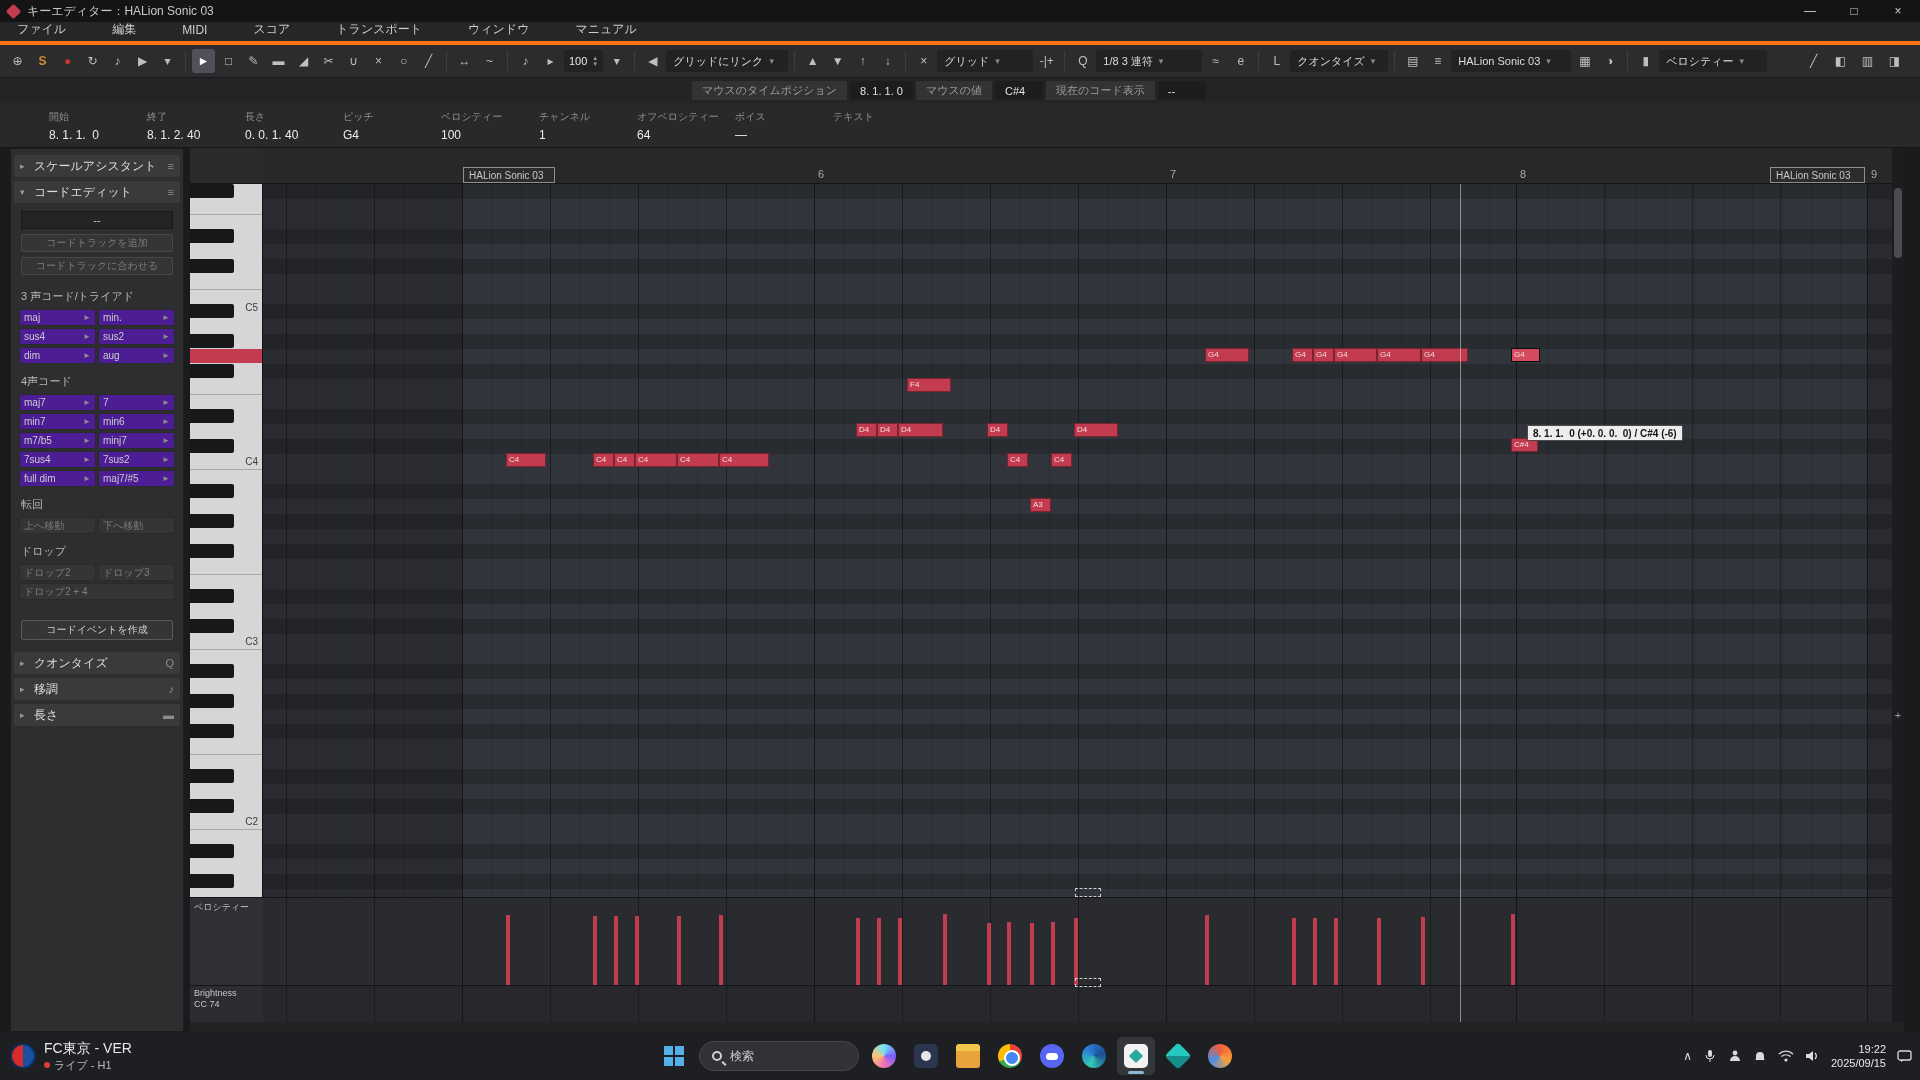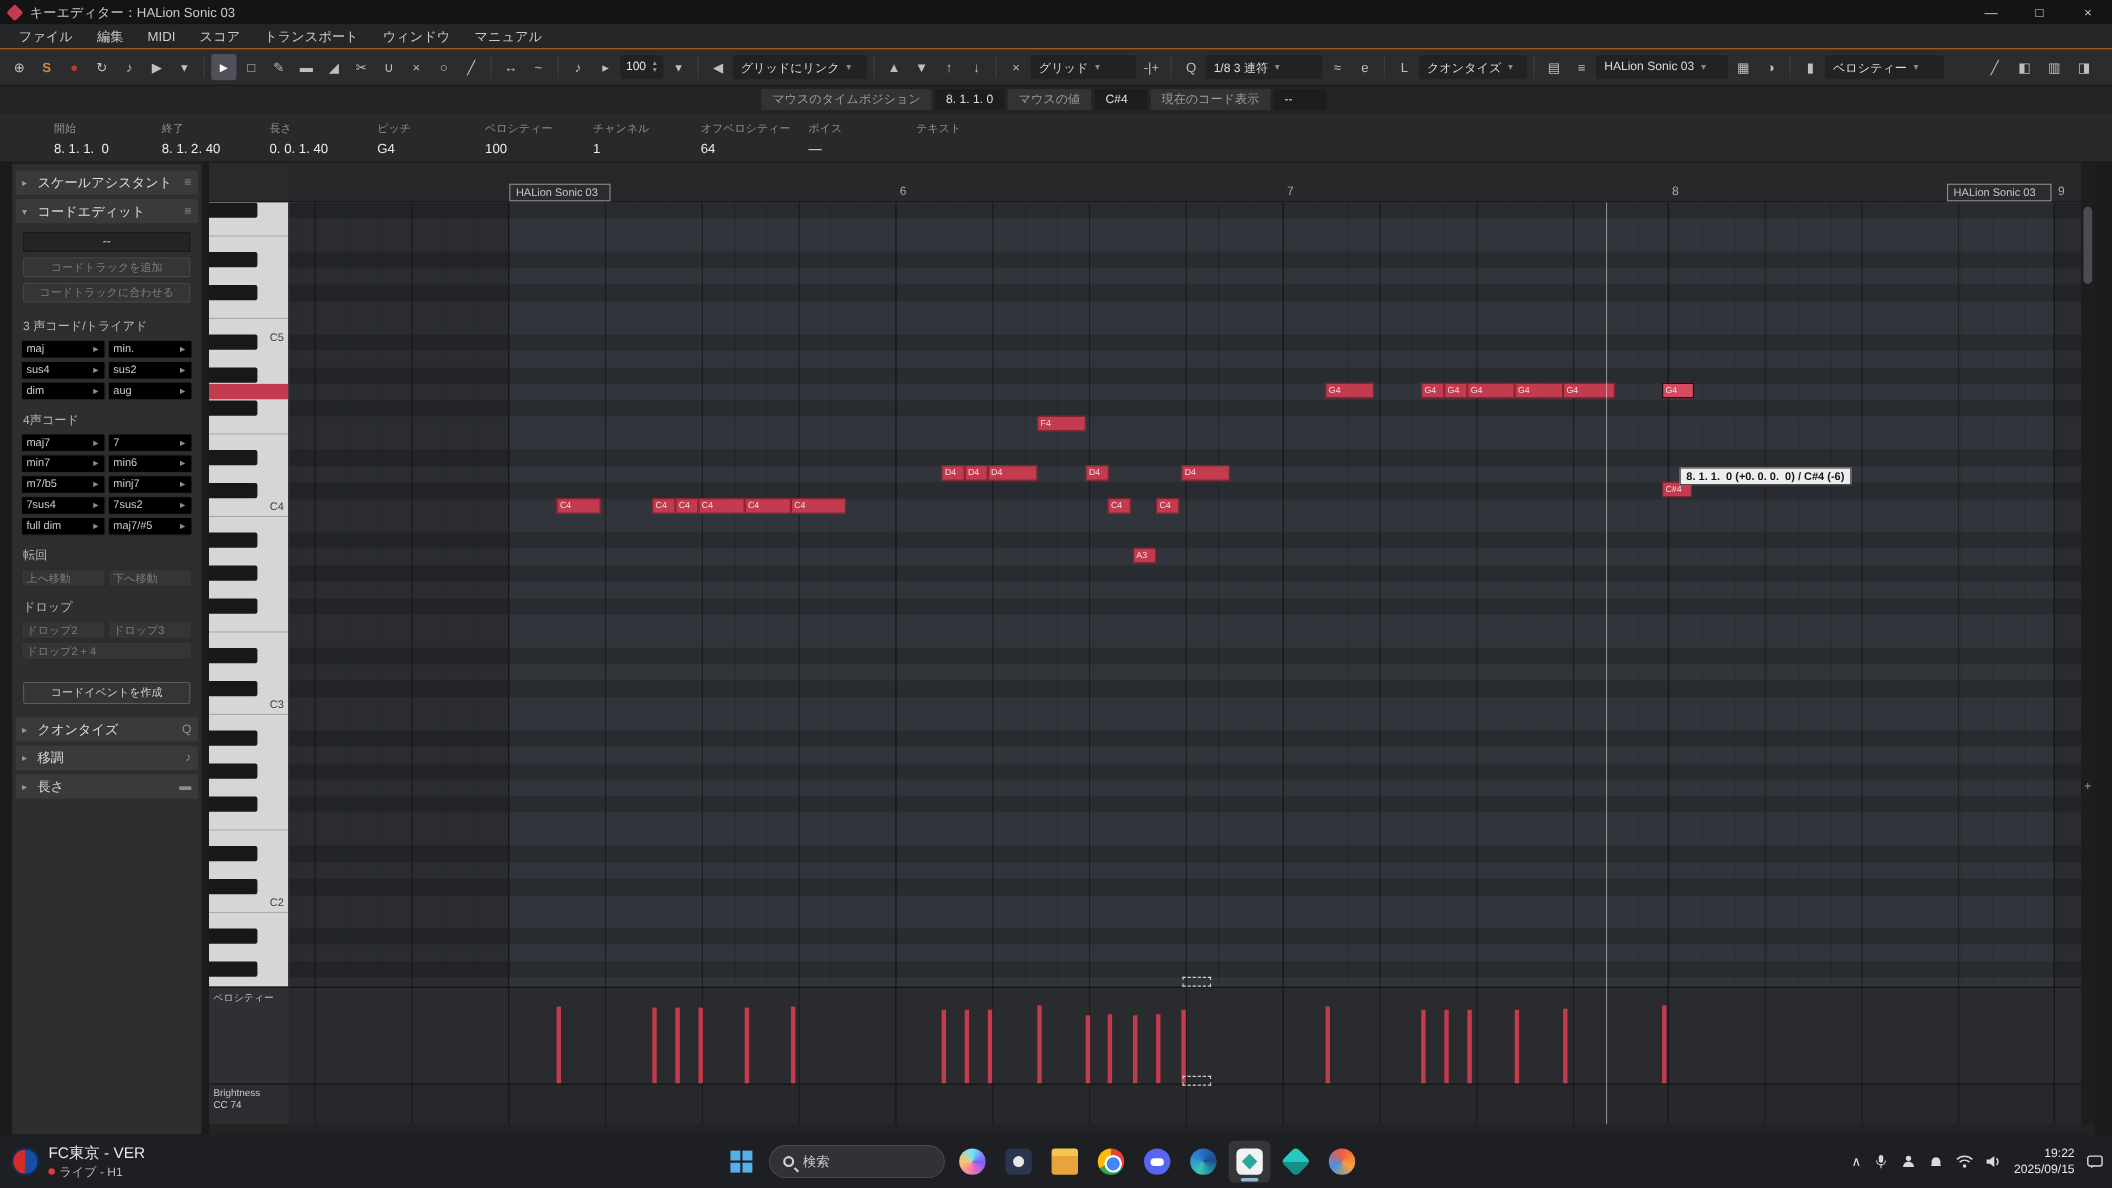--- a/index.html
+++ b/index.html
@@ -6,21 +6,21 @@
     font-family:"Liberation Sans","DejaVu Sans",sans-serif;-webkit-font-smoothing:antialiased;}
   *{box-sizing:border-box;user-select:none;}
 
   
   #titlebar{position:absolute;top:0;left:0;width:1920px;height:22px;background:#141415;display:flex;align-items:center;color:#c8c8c8;font-size:12px;}
   #appicon{width:11px;height:11px;background:#c23b4e;transform:rotate(45deg);margin:0 8px 0 8px;border-radius:2px;}
   #wincontrols{margin-left:auto;display:flex;height:22px;}
   .winbtn{width:44px;height:22px;display:flex;align-items:center;justify-content:center;color:#cfcfcf;font-size:12px;}
 
   
-  #menubar{position:absolute;top:22px;left:0;width:1920px;height:23px;background:#262628;display:flex;align-items:center;padding-left:6px;border-bottom:1px solid #f97316;}
+  #menubar{position:absolute;top:22px;left:0;width:1920px;height:23px;background:#262628;display:flex;align-items:flex-end;padding-left:6px;border-bottom:4px solid #f97316;gap:24px;}
   .menuitem{color:#cccccc;font-size:12px;padding:0 11px;height:23px;display:flex;align-items:center;}
 
   
   #toolbar{position:absolute;top:45px;left:0;width:1920px;height:33px;background:#2c2c2e;border-bottom:1px solid #18181a;display:flex;align-items:center;padding:0 6px;gap:2px;}
   .tbtn{min-width:23px;height:24px;display:flex;align-items:center;justify-content:center;color:#bfbfbf;font-size:12px;border-radius:3px;padding:0 2px;}
   .tbtn.active{background:#50505a;color:#fff;}
   .tbtn.amber{color:#d08a32;font-weight:bold;}
   .tbtn.red{color:#c0392b;}
   .tsep{width:1px;height:20px;background:#3f3f42;margin:0 4px;flex:none;}
   .tdrop{height:22px;background:#222224;border-radius:3px;display:flex;align-items:center;gap:6px;padding:0 7px;color:#dcdcdc;font-size:11px;}
@@ -47,21 +47,21 @@
   .phead:first-child{margin-top:6px;}
   .phead .arr{color:#999;font-size:9px;width:8px;}
   .phead .hicon{margin-left:auto;color:#8d8d8d;font-size:11px;}
   .curchord{height:18px;background:#242426;border:1px solid #1a1a1b;margin:8px 10px 0 10px;display:flex;align-items:center;justify-content:center;color:#cfcfcf;font-size:11px;}
   .pbtn{height:18px;background:#353537;border:1px solid #48484a;border-radius:2px;margin:5px 10px 0 10px;display:flex;align-items:center;justify-content:center;color:#7d7d7e;font-size:10px;}
   .pbtn.en{color:#cfcfcf;border-color:#5a5a5c;height:20px;margin-top:20px;}
   .plab{color:#b9b9ba;font-size:11px;margin:10px 0 0 10px;}
   .plab.first{margin-top:14px;}
   .cgrid{display:flex;flex-direction:column;gap:2px;margin:5px 8px 0 8px;}
   .crow{display:flex;gap:2px;}
-  .cbtn{flex:1;height:17px;background:#000000;border:1px solid #2a2a2c;border-radius:2px;display:flex;align-items:center;color:#cccccc;font-size:10px;padding:0 4px;}
+  .cbtn{flex:1;height:17px;background:#4c1d95;border:1px solid #2a2a2c;border-radius:2px;display:flex;align-items:center;color:#cccccc;font-size:10px;padding:0 4px;}
   .cbtn .play{margin-left:auto;color:#8d8d8d;font-size:8px;}
   .cbtn.dis{color:#7d7d7e;background:#353537;}
   .half{width:50%;}
 
   
   #editor{position:absolute;left:190px;top:148px;width:1714px;height:884px;background:#232325;}
   #corner{position:absolute;left:0;top:0;width:73px;height:36px;background:#2a2a2c;border-bottom:1px solid #161617;}
   #ruler{position:absolute;left:73px;top:0;width:1629px;height:36px;background:#28282a;border-bottom:1px solid #161617;}
   .mnum{position:absolute;bottom:3px;color:#a8a8a8;font-size:11px;}
   .plabel{position:absolute;top:19px;height:16px;border:1px solid #8f8f8f;background:#2c2c2e;color:#c8c8c8;font-size:10px;display:flex;align-items:center;padding:0 5px;z-index:6;}
@@ -476,21 +476,21 @@
       <div class="shade" style="left: 1604px; width: 25px;"></div>
       <div class="note" style="left: 243px; top: 269px; width: 40px;">C4</div>
       <div class="note" style="left: 330px; top: 269px; width: 21px;">C4</div>
       <div class="note" style="left: 351px; top: 269px; width: 21px;">C4</div>
       <div class="note" style="left: 372px; top: 269px; width: 42px;">C4</div>
       <div class="note" style="left: 414px; top: 269px; width: 42px;">C4</div>
       <div class="note" style="left: 456px; top: 269px; width: 50px;">C4</div>
       <div class="note" style="left: 593px; top: 239px; width: 21px;">D4</div>
       <div class="note" style="left: 614px; top: 239px; width: 21px;">D4</div>
       <div class="note" style="left: 635px; top: 239px; width: 45px;">D4</div>
-      <div class="note" style="left: 680px; top: 194px; width: 44px;">F4</div>
+      <div class="note" style="left: 644px; top: 194px; width: 44px;">F4</div>
       <div class="note" style="left: 724px; top: 239px; width: 21px;">D4</div>
       <div class="note" style="left: 744px; top: 269px; width: 21px;">C4</div>
       <div class="note" style="left: 767px; top: 314px; width: 21px;">A3</div>
       <div class="note" style="left: 788px; top: 269px; width: 21px;">C4</div>
       <div class="note" style="left: 811px; top: 239px; width: 44px;">D4</div>
       <div class="note" style="left: 942px; top: 164px; width: 44px;">G4</div>
       <div class="note" style="left: 1029px; top: 164px; width: 21px;">G4</div>
       <div class="note" style="left: 1050px; top: 164px; width: 21px;">G4</div>
       <div class="note" style="left: 1071px; top: 164px; width: 43px;">G4</div>
       <div class="note" style="left: 1114px; top: 164px; width: 44px;">G4</div>

